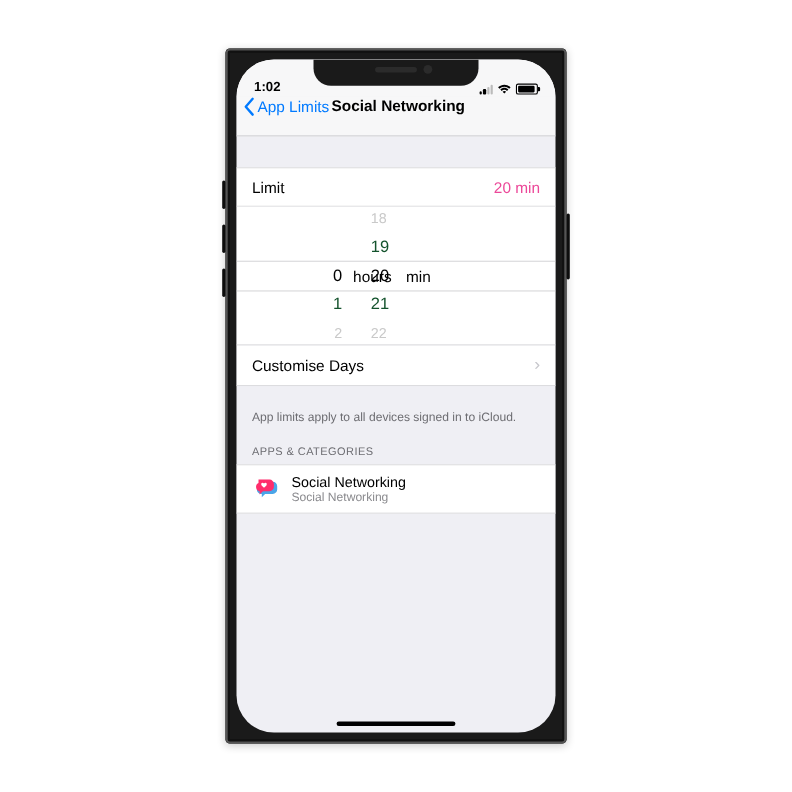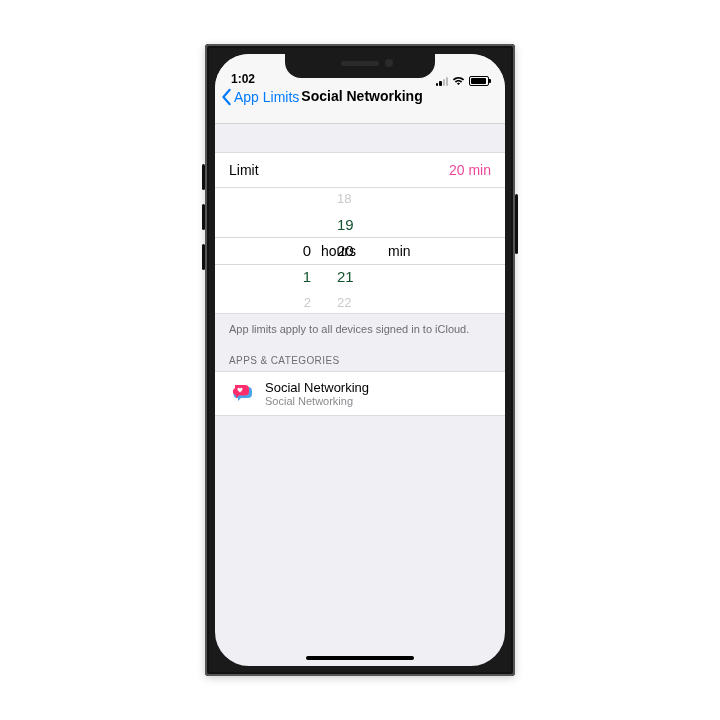--- a/index.html
+++ b/index.html
@@ -117,25 +117,25 @@
       position:absolute; top:0; bottom:0; width:50%;
       display:flex; flex-direction:column; align-items:center;
       justify-content:center;
     }
     .picker-col.hours{ left:18px; align-items:flex-end; width:78px;}
     .picker-col.mins{ left:122px; align-items:flex-start; width:40px;}
     .picker-row { height:26px; line-height:26px; color:#000; white-space:nowrap;}
     .picker-row.fade1{color:#14532d;}
     .picker-row.fade2{color:#c9c9c9;font-size:13px;}
     .picker .unit-h{position:absolute;top:50%;left:106px;transform:translateY(-50%);font-size:14px;}
-    .picker .unit-m{position:absolute;top:50%;left:173px;transform:translateY(-50%);font-size:14px;}
+    .picker .unit-m{position:absolute;top:50%;left:154px;transform:translateY(-50%);font-size:14px;}
     .picker .sel-lines{position:absolute;left:0;right:0;top:50%;height:28px;transform:translateY(-50%);border-top:1px solid #d7d7da;border-bottom:1px solid #d7d7da;}
 
     .footer-note{
-      font-size:11px; color:#6d6d72; padding:9px 14px 4px;
+      font-size:11px; color:#6d6d72; padding:23px 14px 4px;
     }
     .section-header{
       font-size:10px; color:#6d6d72; padding:16px 14px 5px; letter-spacing:.4px;
     }
     .cat-cell{
       background:#fff;
       border-top:1px solid #dcdcdf;
       border-bottom:1px solid #dcdcdf;
       padding:8px 14px;
       display:flex; align-items:center; gap:10px;
@@ -225,20 +225,24 @@
         <div class="picker-row fade2">18</div>
         <div class="picker-row fade1">19</div>
         <div class="picker-row">20</div>
         <div class="picker-row fade1">21</div>
         <div class="picker-row fade2">22</div>
 
       </div>
       <span class="unit-m">min</span>
     </div>
 
+    <div class="cell">
+      <span>Customise Days</span>
+      <span class="chevron">›</span>
+    </div>
 
     <div class="footer-note">App limits apply to all devices signed in to iCloud.</div>
 
     <div class="section-header">APPS &amp; CATEGORIES</div>
 
     <div class="cat-cell">
       <span class="cat-icon">
         <svg width="26" height="26" viewBox="0 0 26 26">
           <path d="M8 6 h11 a4 4 0 0 1 4 4 v3 a4 4 0 0 1 -4 4 h-7 l-3 3 v-3 a4 4 0 0 1 -1 -8 z" fill="#4aa5e8"></path>
           <path d="M6 4 h10 a4 4 0 0 1 4 4 v2.5 a4 4 0 0 1 -4 4 h-6 l-3 3 v-3 a4 4 0 0 1 -1 -7.5 z" fill="#ff2d6c"></path>

